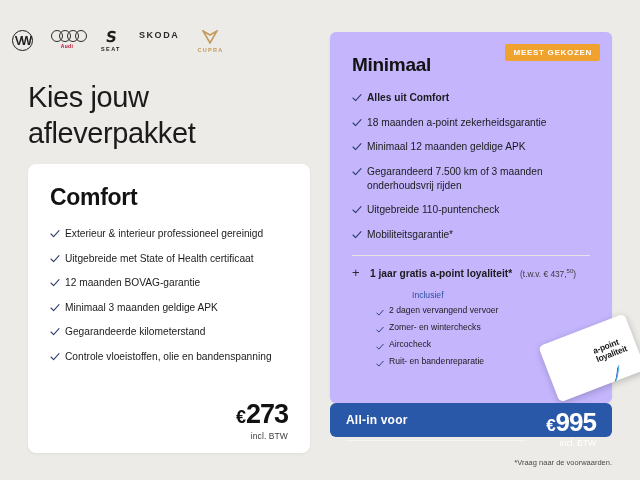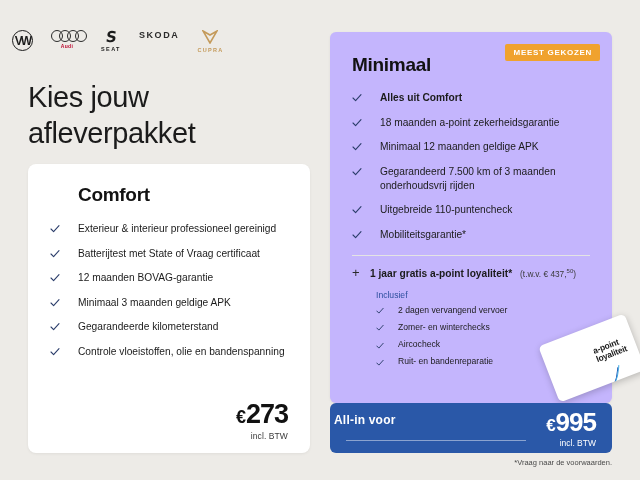--- a/index.html
+++ b/index.html
@@ -46,27 +46,26 @@
   }
 
   
   .card-comfort {
     position: absolute; left: 28px; top: 164px; width: 282px; height: 289px;
     background: #ffffff; border-radius: 8px;
     box-shadow: 0 1px 3px rgba(0,0,0,.06);
     padding: 20px 22px 14px 22px;
   }
   .card-title {
-    font-size: 19px; font-weight: 700; color: #121212; letter-spacing: -0.3px;
+    font-size: 23px; font-weight: 700; color: #121212; letter-spacing: -0.3px;
     margin-bottom: 16px;
-    margin-left: 28px;
   }
   ul.feat { list-style: none; }
   ul.feat li {
-    display: flex; align-items: flex-start; gap: 18px;
+    display: flex; align-items: flex-start; gap: 5px;
     font-size: 10.2px; line-height: 1.38; color: #1b1b1b; margin-bottom: 10.5px;
   }
   .chk { flex: 0 0 auto; width: 10px; height: 10px; margin-top: 2px; }
   .chk svg { display: block; }
 
   .price-block {
     position: absolute; right: 22px; bottom: 12px; text-align: right;
   }
   .price-big {
     font-size: 27px; font-weight: 700; color: #111; letter-spacing: -1px; line-height: 1;
@@ -100,24 +99,24 @@
   .loyal-row {
     display: flex; align-items: baseline; gap: 8px;
     font-size: 10.2px; color: #1b1b1b;
   }
   .plus-ico { flex: 0 0 auto; width: 10px; color: #2a2a2a; font-size: 13px; line-height: 10px; }
   .loyal-main { font-weight: 700; }
   .loyal-note { font-size: 8.3px; color: #3a3a3a; }
   .loyal-note sup { font-size: 6px; vertical-align: super; }
 
   .incl-wrap { margin: 11px 0 0 24px; position: relative; }
-  .incl-title { font-size: 8.6px; color: #2d4f9e; margin-bottom: 5px; }
+  .incl-title { font-size: 8.6px; color: #2d4f9e; margin-bottom: 5px; margin-left: 36px; }
   ul.incl { list-style: none; }
   ul.incl li {
-    display: flex; align-items: center; gap: 14px;
+    display: flex; align-items: flex-end; gap: 5px;
     font-size: 8.6px; line-height: 1.35; color: #1b1b1b; margin-bottom: 5.5px;
   }
   .chk-sm { flex: 0 0 auto; width: 8px; height: 8px; margin-top: 1px; }
 
   
   .loyal-card {
     position: absolute; left: 170px; top: 38px; width: 92px; height: 60px;
     background: #ffffff; border-radius: 5px;
     box-shadow: 0 2px 7px rgba(0,0,0,.22);
     transform: rotate(-21deg); overflow: hidden;
@@ -135,23 +134,23 @@
     transform: rotate(-30deg);
   }
   .loyal-card .lbl {
     position: absolute; right: 10px; top: 20px; text-align: left;
     font-size: 8.5px; font-weight: 800; color: #1b1b1b; line-height: 1.1;
     letter-spacing: -0.2px;
   }
 
   
   .blue-bar {
-    position: absolute; left: 330px; top: 403px; width: 282px; height: 50px;
+    position: absolute; left: 330px; top: 403px; width: 282px; height: 34px;
     background: #2a58a8; border-radius: 6px; color: #fff;
-    padding: 10px 16px 0 4px;
+    padding: 10px 16px 0 16px;
   }
   .blue-label { font-size: 12px; font-weight: 600; letter-spacing: .2px; }
   .blue-rule { position: absolute; left: 16px; right: 86px; top: 37px; height: 1px; background: rgba(255,255,255,.45); }
   .blue-price {
     position: absolute; right: 16px; top: 6px; text-align: right;
   }
   .blue-price .amt {
     font-size: 26px; font-weight: 700; letter-spacing: -1px; line-height: 1;
     display: flex; align-items: baseline; justify-content: flex-end;
   }
@@ -211,21 +210,21 @@
             </svg>
           </span>
         <span>Exterieur &amp; interieur professioneel gereinigd</span>
       </li>
       <li>
         <span class="chk">
             <svg width="10" height="10" viewBox="0 0 10 10">
               <path d="M1 5 L3.6 7.6 L9 1.6" fill="none" stroke="#2c3e6b" stroke-width="1.1" stroke-linecap="round" stroke-linejoin="round"></path>
             </svg>
           </span>
-        <span>Batterijtest met State of Vraag certificaat</span>
+        <span>Uitgebreide met State of Health certificaat</span>
       </li>
       <li>
         <span class="chk">
             <svg width="10" height="10" viewBox="0 0 10 10">
               <path d="M1 5 L3.6 7.6 L9 1.6" fill="none" stroke="#2c3e6b" stroke-width="1.1" stroke-linecap="round" stroke-linejoin="round"></path>
             </svg>
           </span>
         <span>12 maanden BOVAG-garantie</span>
       </li>
       <li>

